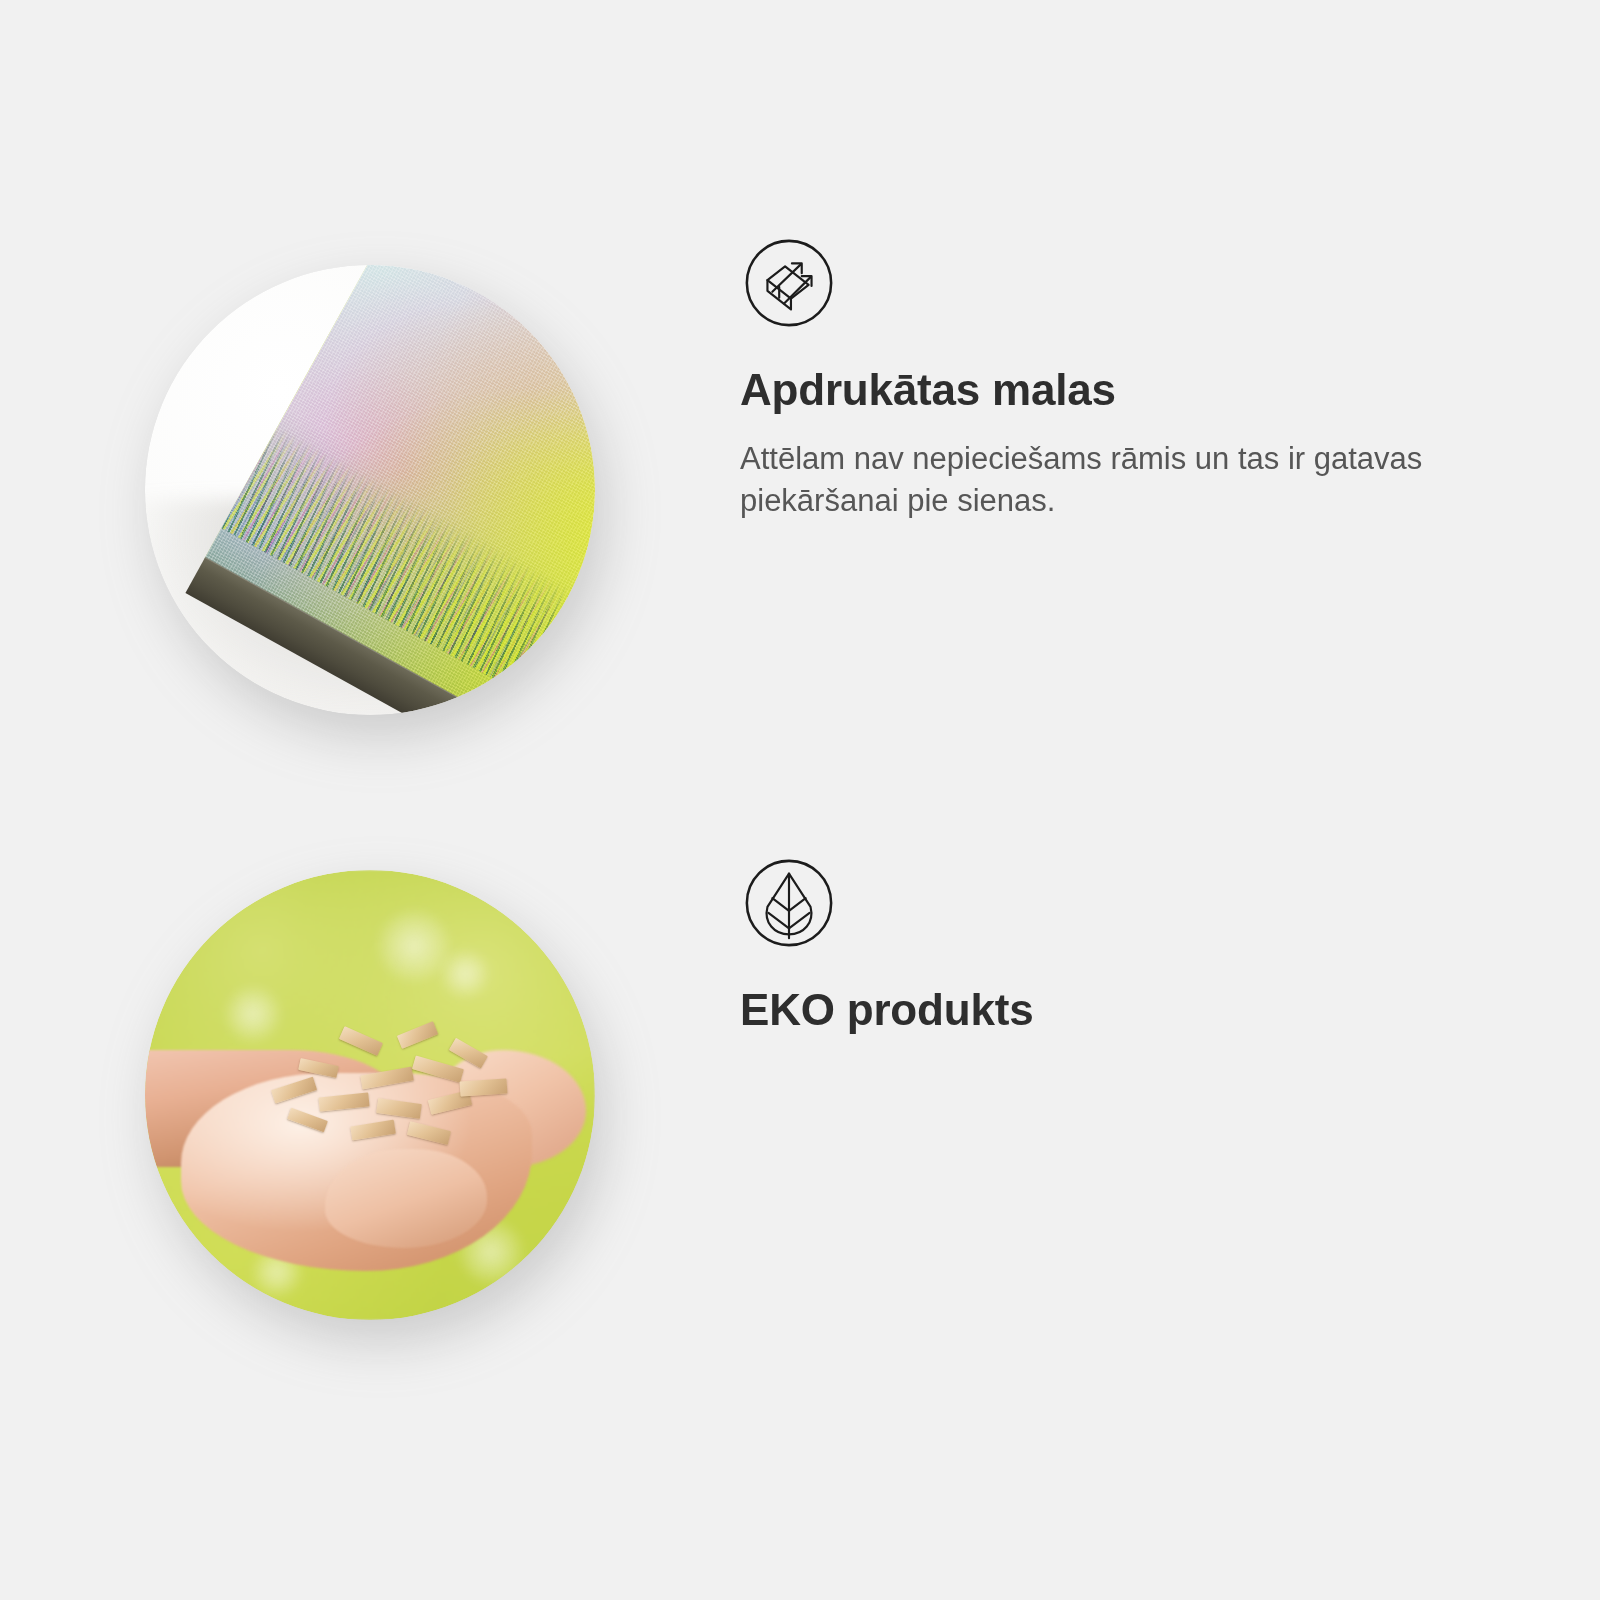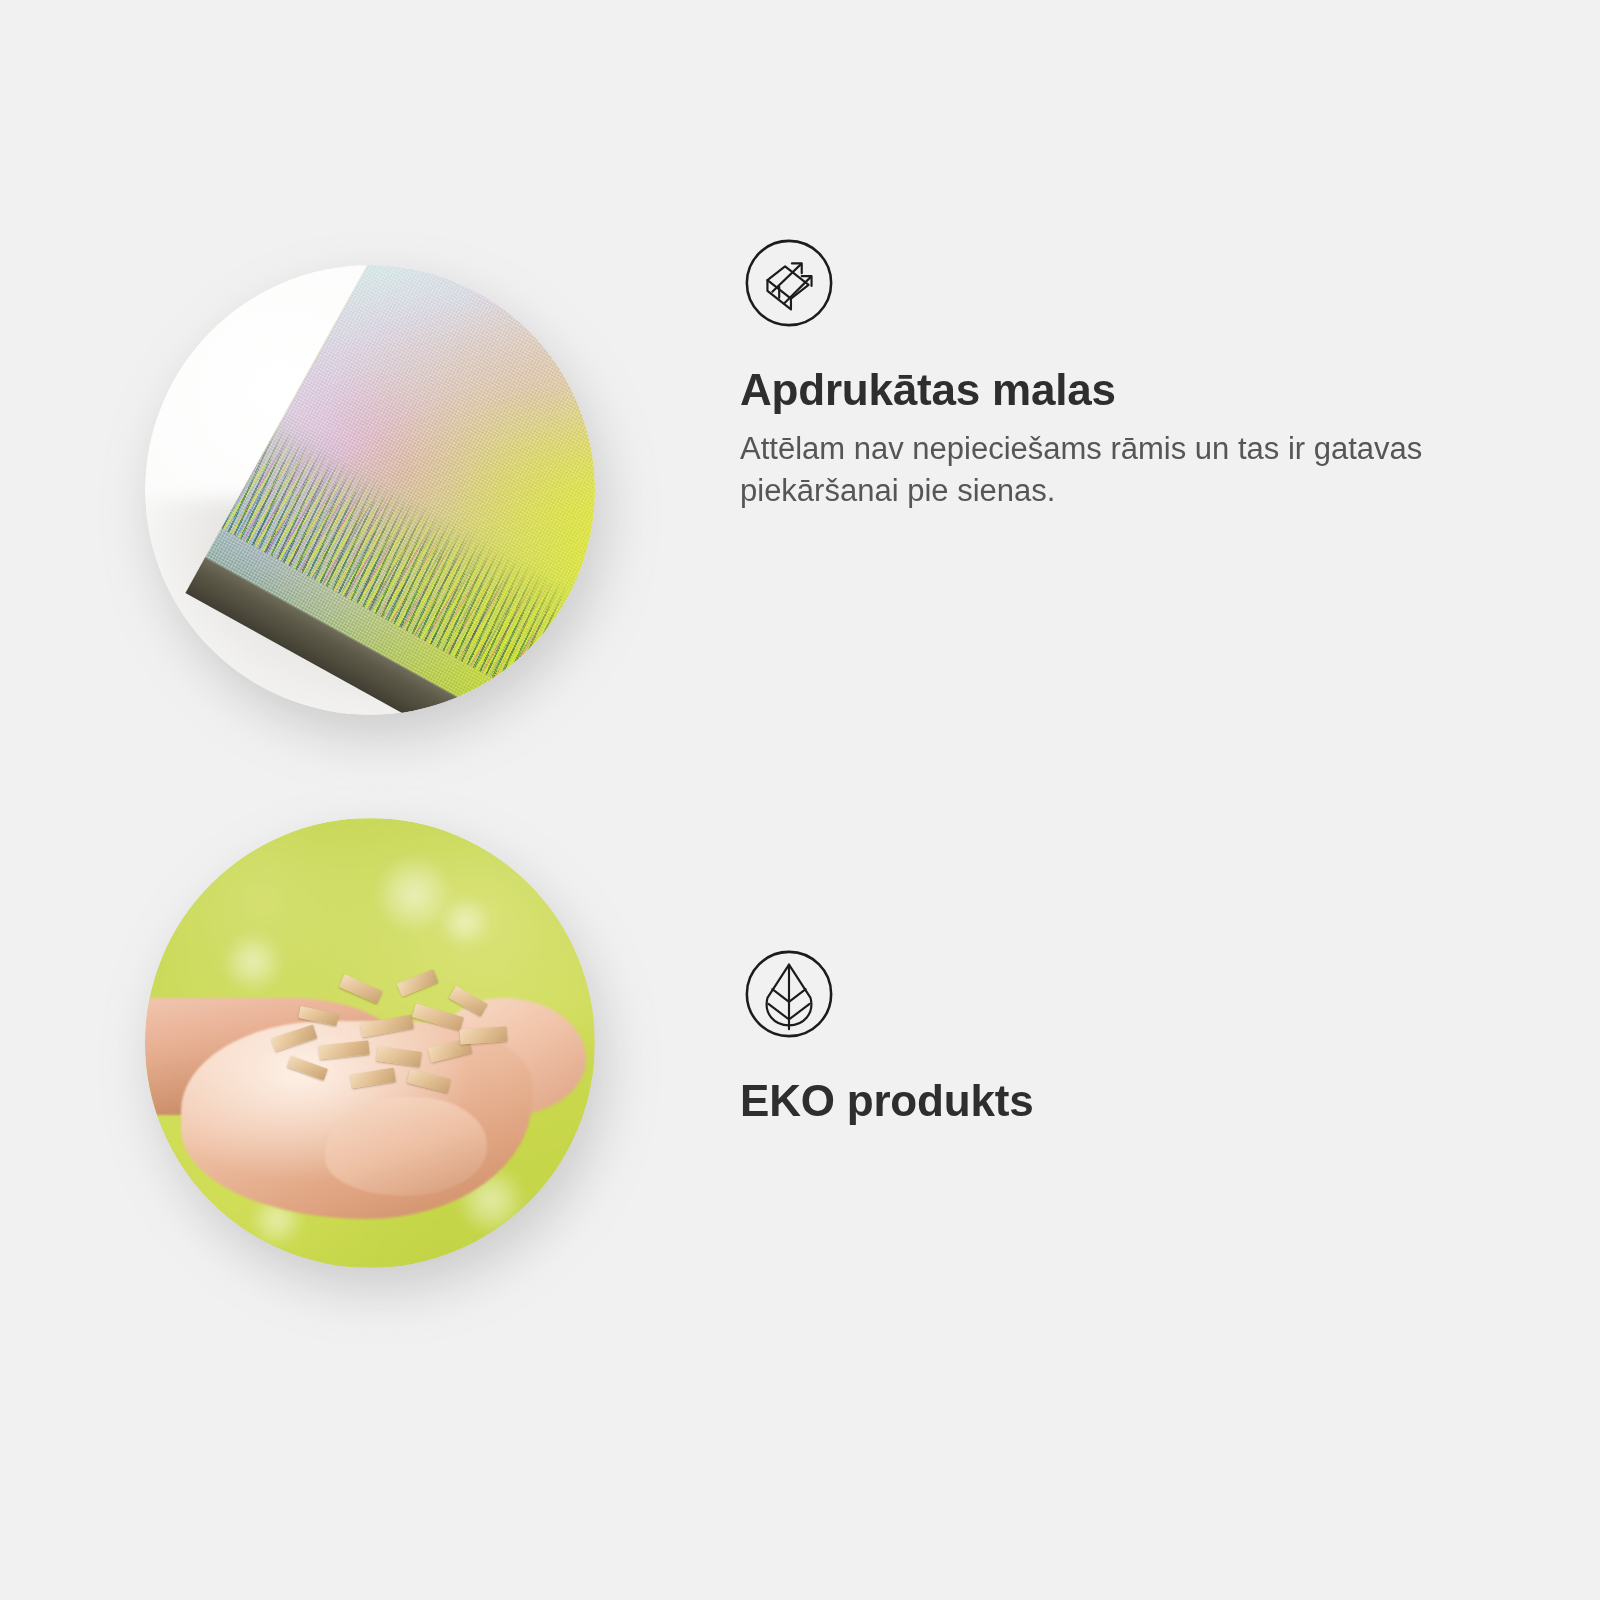--- a/index.html
+++ b/index.html
@@ -234,21 +234,21 @@
   
   .feature-title {
     margin: 34px 0 0 0;
     font-size: 44px;
     font-weight: 700;
     color: #2e2e2e;
     letter-spacing: -0.2px;
     line-height: 1.1;
   }
   .feature-body {
-    margin: 14px 0 0 0;
+    margin: 24px 0 0 0;
     font-size: 31px;
     font-weight: 400;
     color: #565656;
     line-height: 1.34;
     max-width: 720px;
   }
 </style>
 </head>
 <body>
 
@@ -285,21 +285,21 @@
           <polyline points="53,30 63,30 63,40"></polyline>
           <path d="M45 71 L72 44"></path>
           <polyline points="63,43 73,43 73,53"></polyline>
         </svg>
       </span>
       <h2 class="feature-title">Apdrukātas malas</h2>
       <p class="feature-body">Attēlam nav nepieciešams rāmis un tas ir gatavas piekāršanai pie sienas.</p>
     </div>
   </div>
 
-  <div class="feature-row" style="top:798px;align-items:center;">
+  <div class="feature-row" style="top:850px;">
 
     <div class="media-col">
       <div class="photo-circle" style="margin-top:20px;">
         <div class="photo-inner">
           <div class="eco-bg"></div>
           <div class="bokeh" style="left:52%;top:9%;width:70px;height:70px;"></div>
           <div class="bokeh" style="left:66%;top:18%;width:46px;height:46px;"></div>
           <div class="bokeh" style="left:18%;top:26%;width:54px;height:54px;"></div>
           <div class="bokeh" style="left:70%;top:78%;width:62px;height:62px;"></div>
           <div class="bokeh" style="left:24%;top:84%;width:48px;height:48px;"></div>

